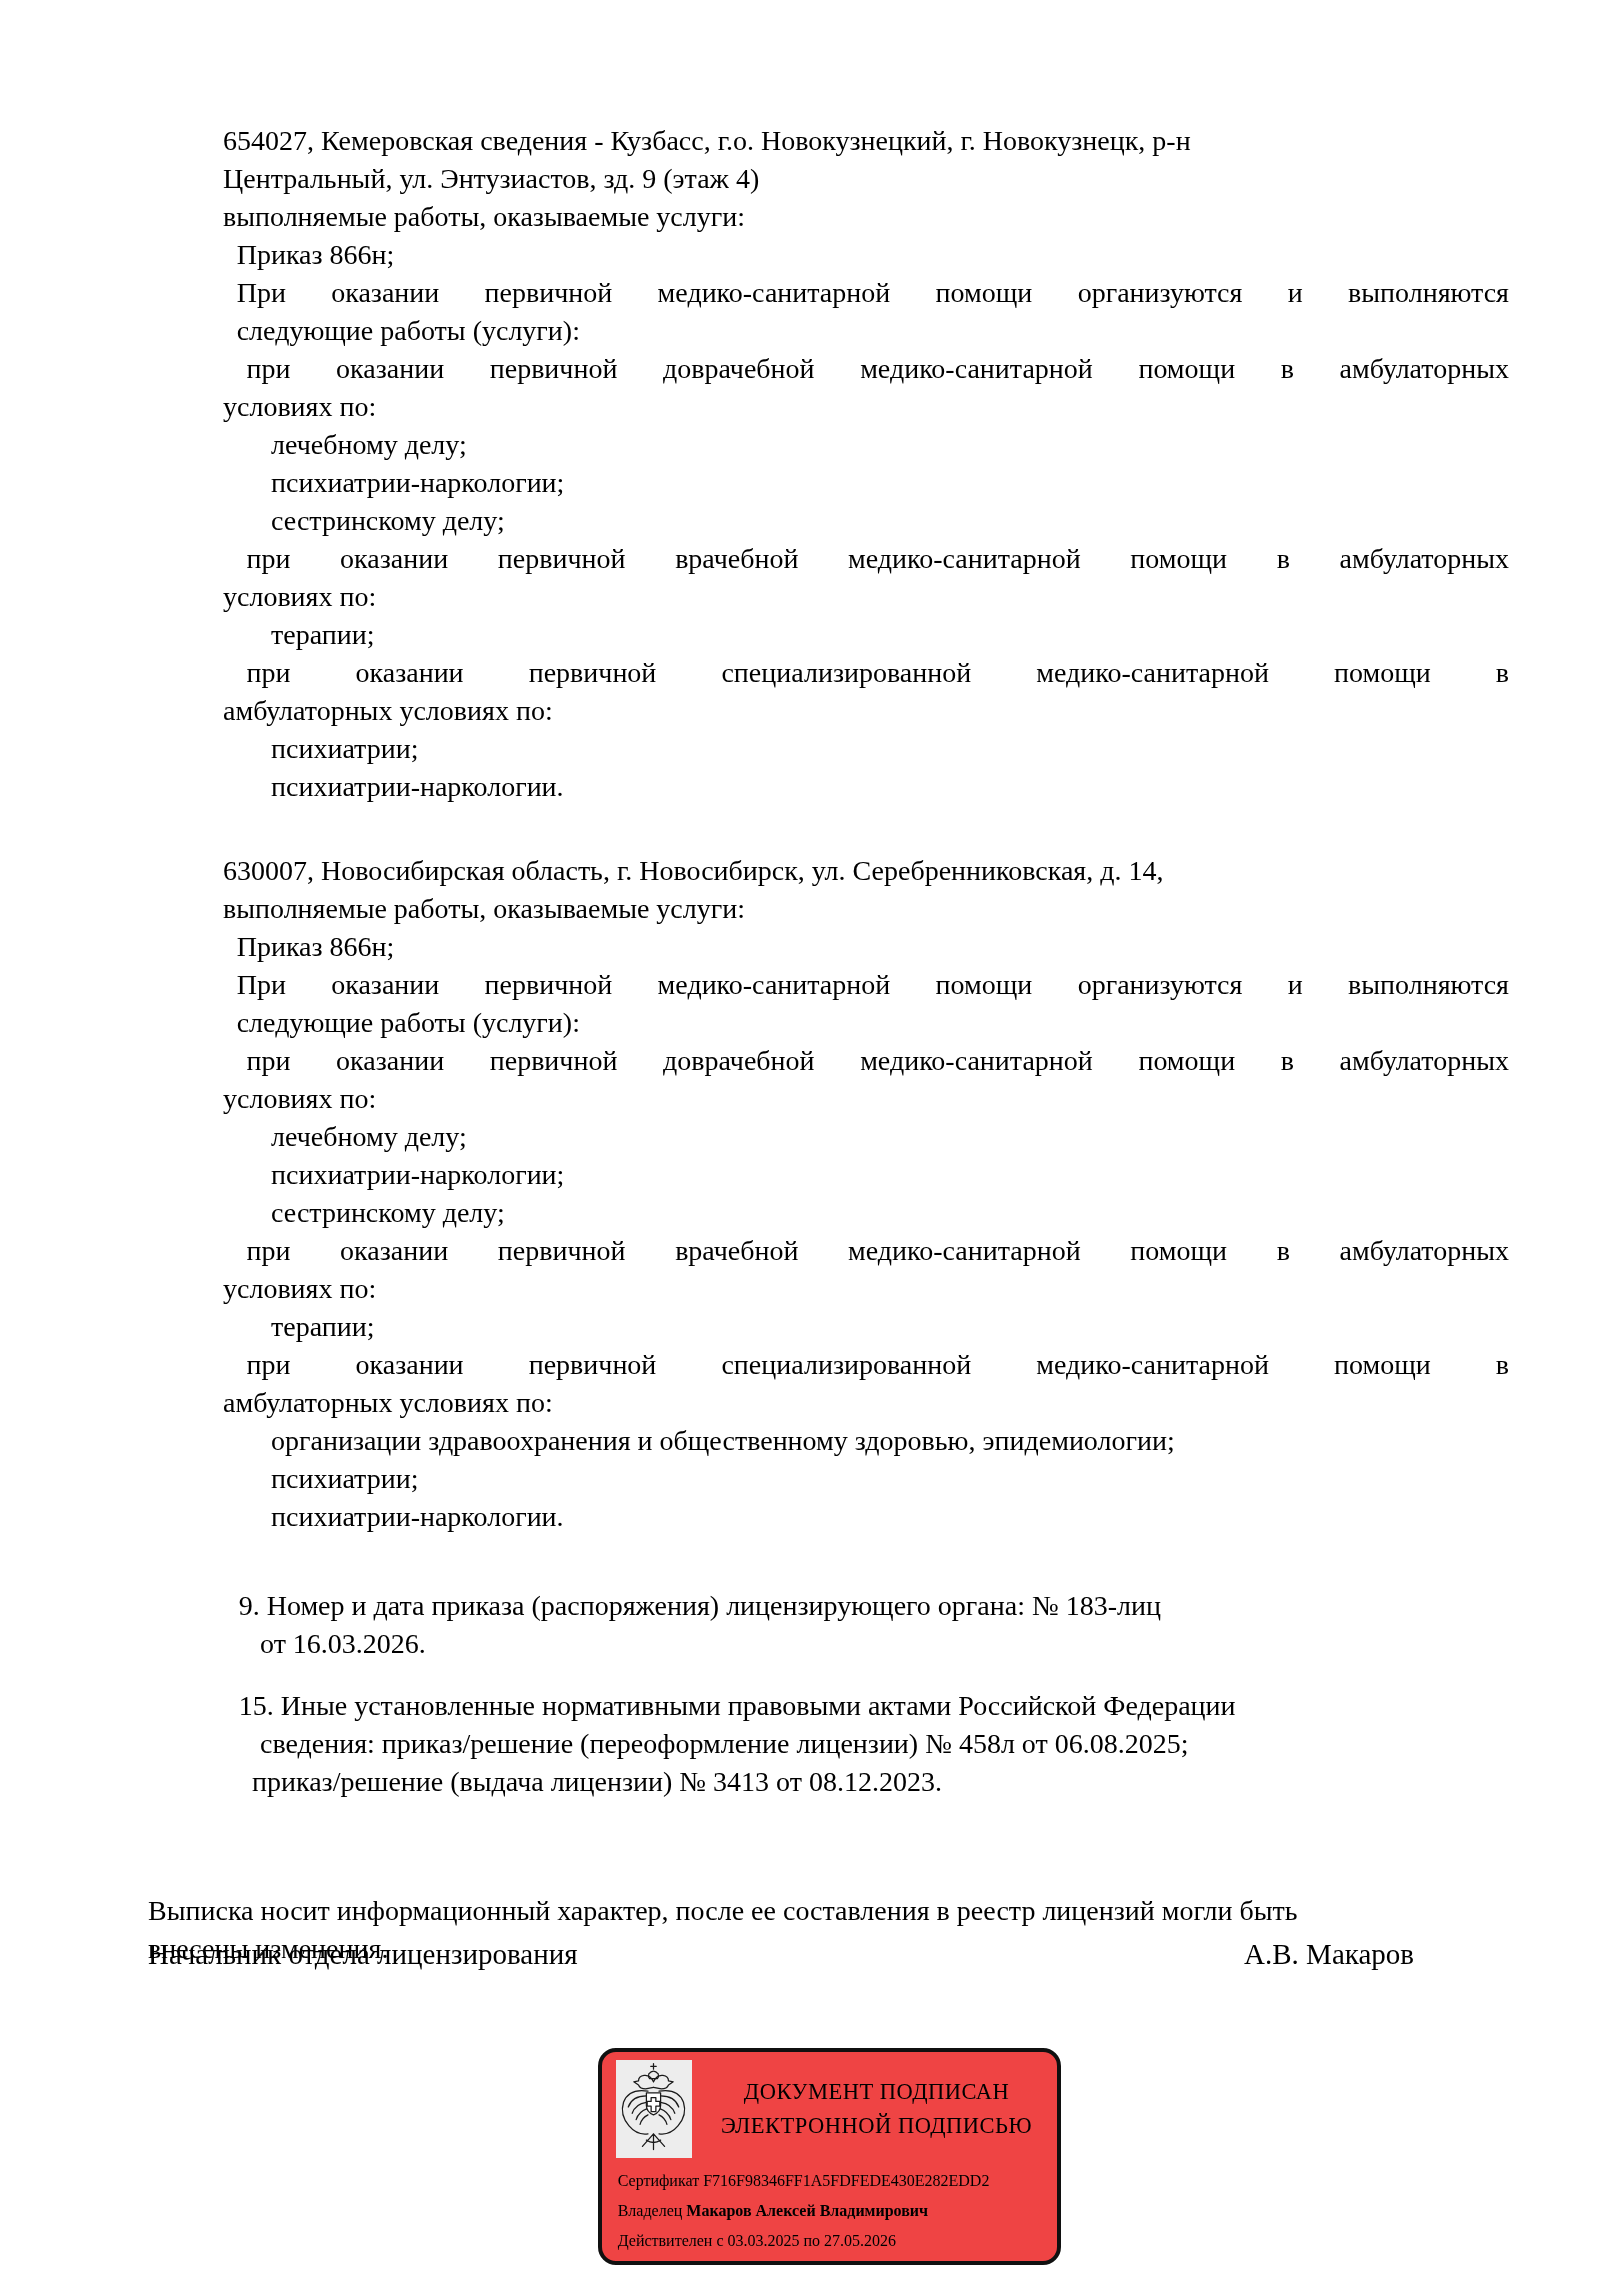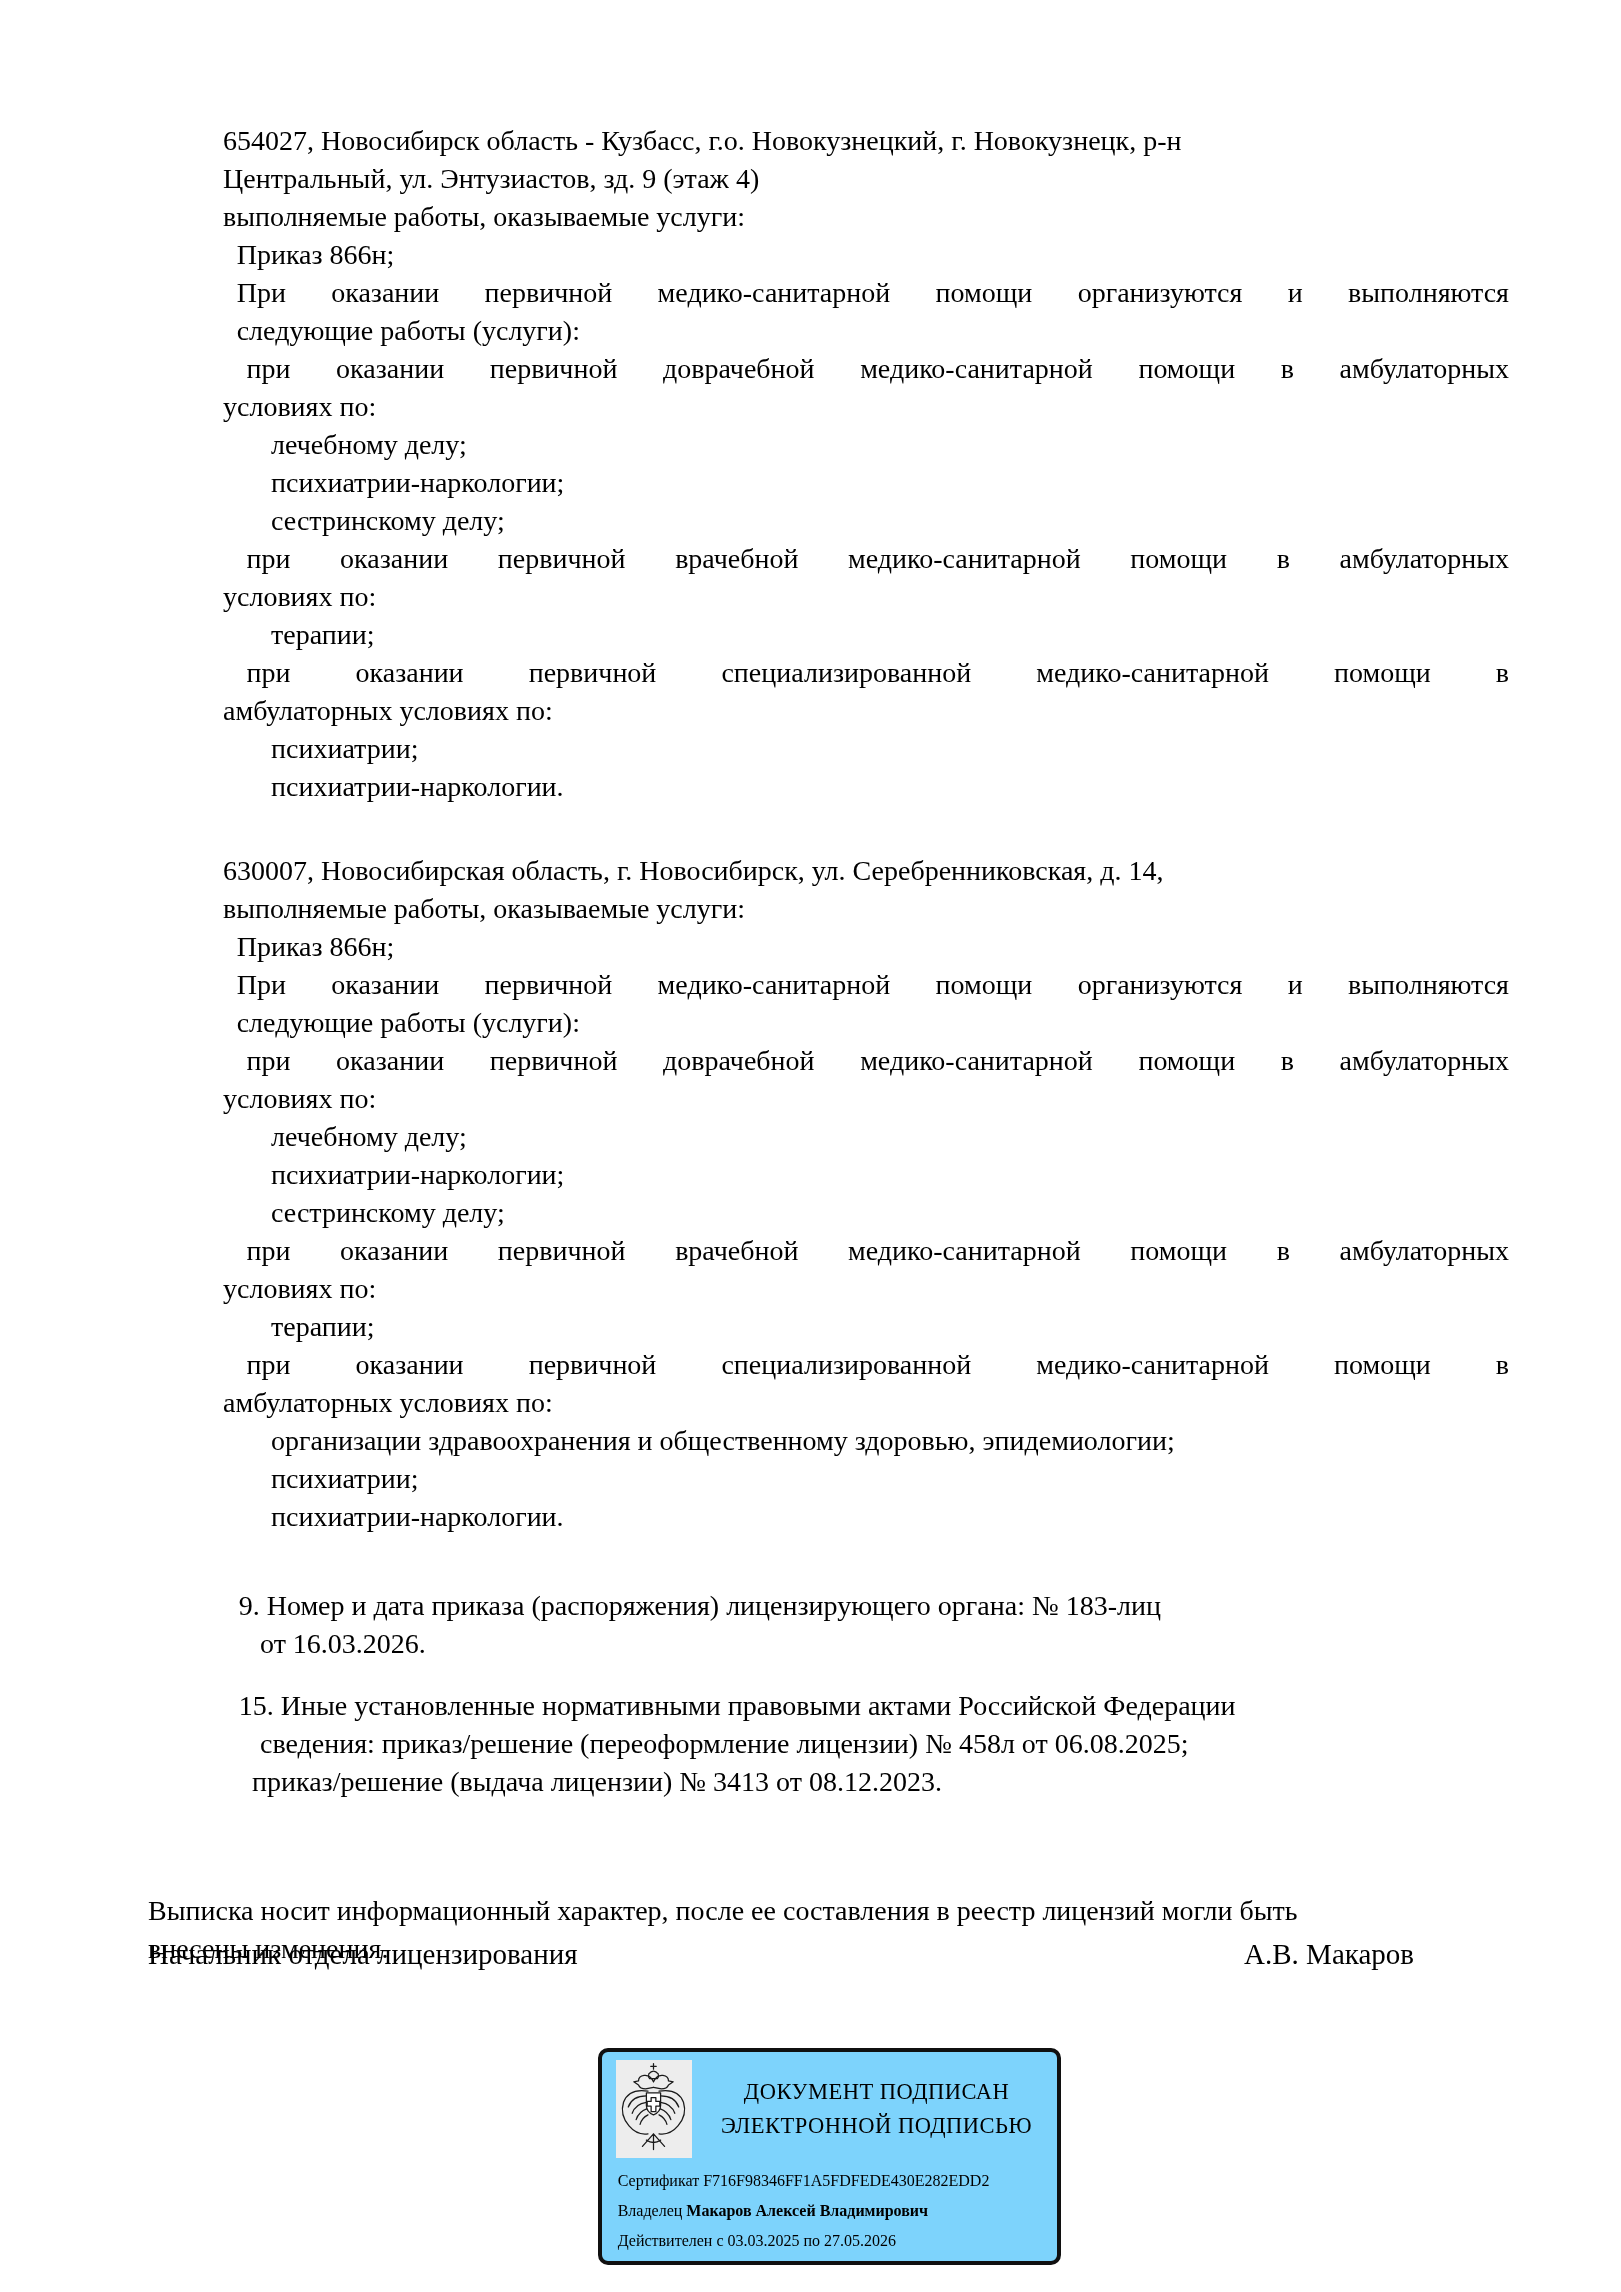--- a/index.html
+++ b/index.html
@@ -42,23 +42,23 @@
   }
   #signature-row{
     position:absolute;left:148px;top:1935px;width:1266px;
     font-size:29px;line-height:38px;
     display:flex;justify-content:space-between;
   }
   
   #stamp{
     position:absolute;left:598px;top:2048px;
     width:463px;height:217px;
-    border:4.9px solid #101010;border-radius:10px;
+    border:4.9px solid #101010;border-radius:18px;
     box-sizing:border-box;
-    background:#7dd3fc;
+    background:#ef4444;
   }
   #stamp .emblem{
     position:absolute;left:13.7px;top:7.8px;width:76px;height:98px;
     background:#ededed;
     display:flex;align-items:center;justify-content:center;
   }
   #stamp .emblem svg{width:71px;height:94px;}
   #stamp .stamp-title{
     position:absolute;left:102px;right:7.8px;top:22.5px;
     text-align:center;
@@ -69,21 +69,21 @@
     position:absolute;left:15.7px;top:114px;right:5.9px;
     font-size:16px;line-height:30px;
     white-space:nowrap;
   }
   #stamp .stamp-info b{font-weight:bold;}
 </style>
 </head>
 <body>
 
 <div id="block1" class="textcol">
-    <div class="ln i0">654027, Новосибирск область - Кузбасс, г.о. Новокузнецкий, г. Новокузнецк, р-н</div>
+    <div class="ln i0">654027, Кемеровская сведения - Кузбасс, г.о. Новокузнецкий, г. Новокузнецк, р-н</div>
     <div class="ln i0">Центральный, ул. Энтузиастов, зд. 9 (этаж 4)</div>
     <div class="ln i0">выполняемые работы, оказываемые услуги:</div>
     <div class="ln i1">Приказ 866н;</div>
     <div class="ln i1 j">При оказании первичной медико-санитарной помощи организуются и выполняются</div>
     <div class="ln i1">следующие работы (услуги):</div>
     <div class="ln i2 j">при оказании первичной доврачебной медико-санитарной помощи в амбулаторных</div>
     <div class="ln i0">условиях по:</div>
     <div class="ln i3">лечебному делу;</div>
     <div class="ln i3">психиатрии-наркологии;</div>
     <div class="ln i3">сестринскому делу;</div>

